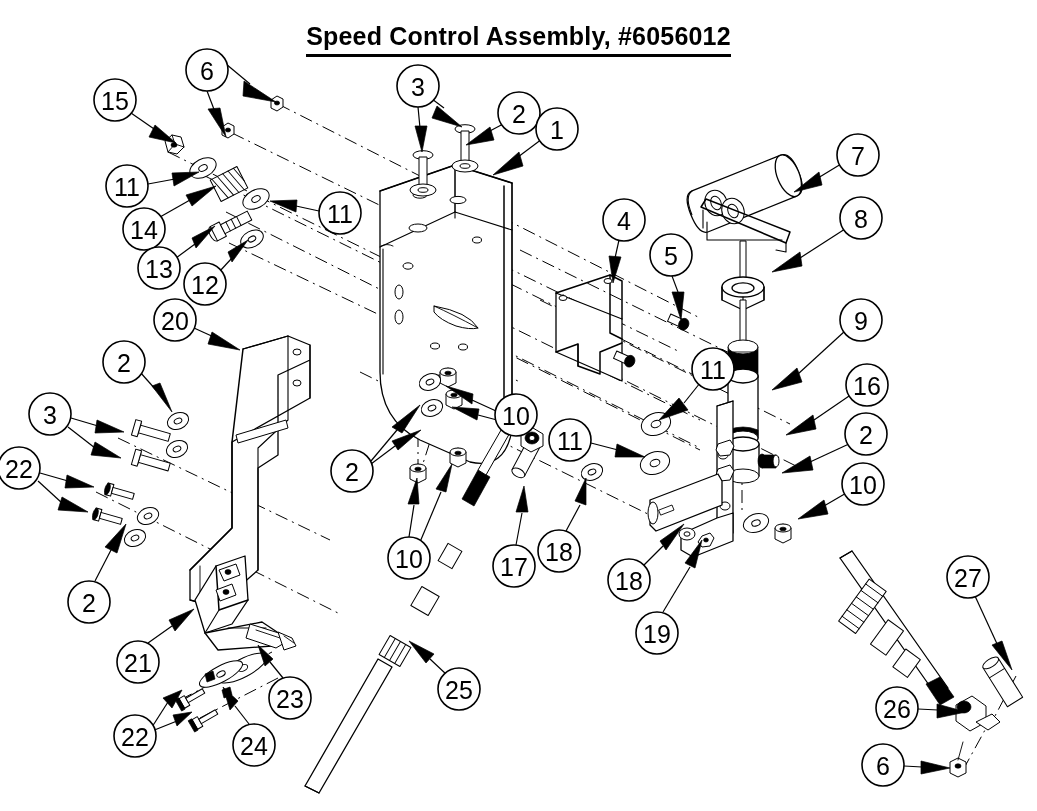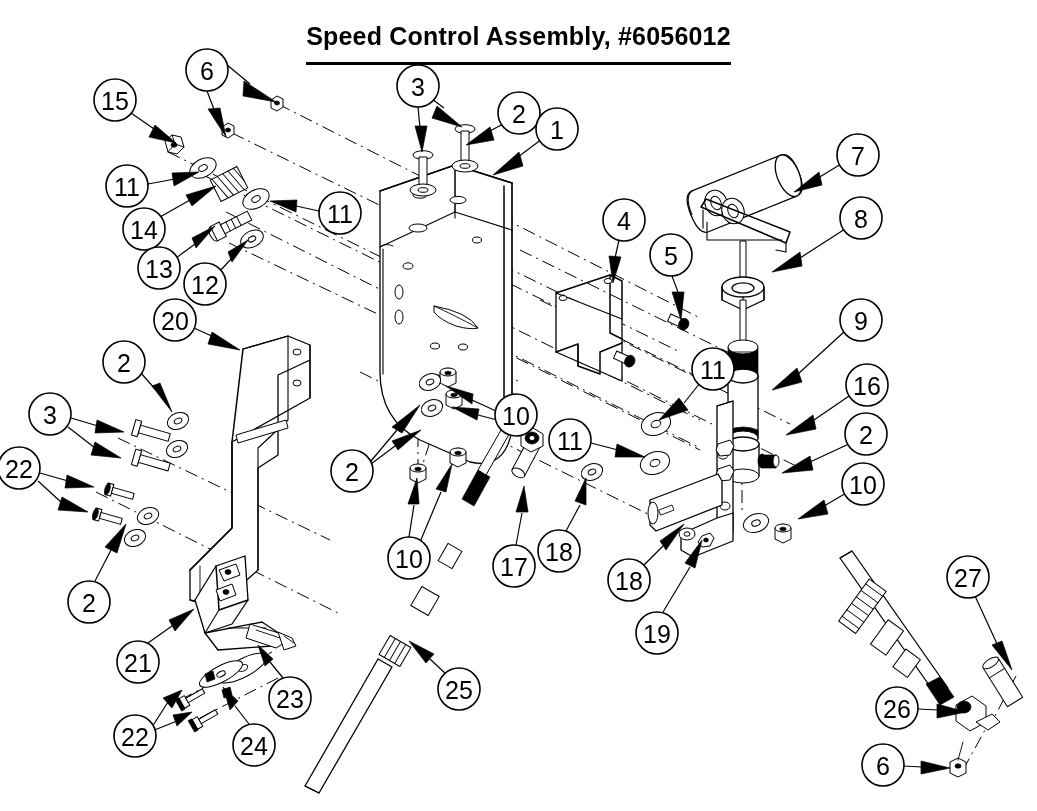--- a/index.html
+++ b/index.html
@@ -17,21 +17,21 @@
     width:1037px;
     text-align:center;
     font-family:"Liberation Sans",sans-serif;
     font-size:25px;
     font-weight:bold;
     color:#000;
     letter-spacing:.2px;
   }
   #title span{
     border-bottom:3px solid #000;
-    padding-bottom:12px;
+    padding-bottom:4px;
   }
   #svg-root{
     position:absolute;left:0;top:0;
     width:1037px;height:811px;
   }
   .ln{fill:none;stroke:#000;stroke-width:1.5;stroke-linecap:round;stroke-linejoin:round;}
   .ln-thin{fill:none;stroke:#000;stroke-width:1.1;stroke-linecap:round;stroke-linejoin:round;}
   .ln-hair{fill:none;stroke:#000;stroke-width:0.9;stroke-linecap:round;stroke-linejoin:round;}
   .dash{fill:none;stroke:#000;stroke-width:1.0;stroke-dasharray:13 5 2 5;stroke-linecap:butt;}
   .leader{fill:none;stroke:#000;stroke-width:1.2;}

